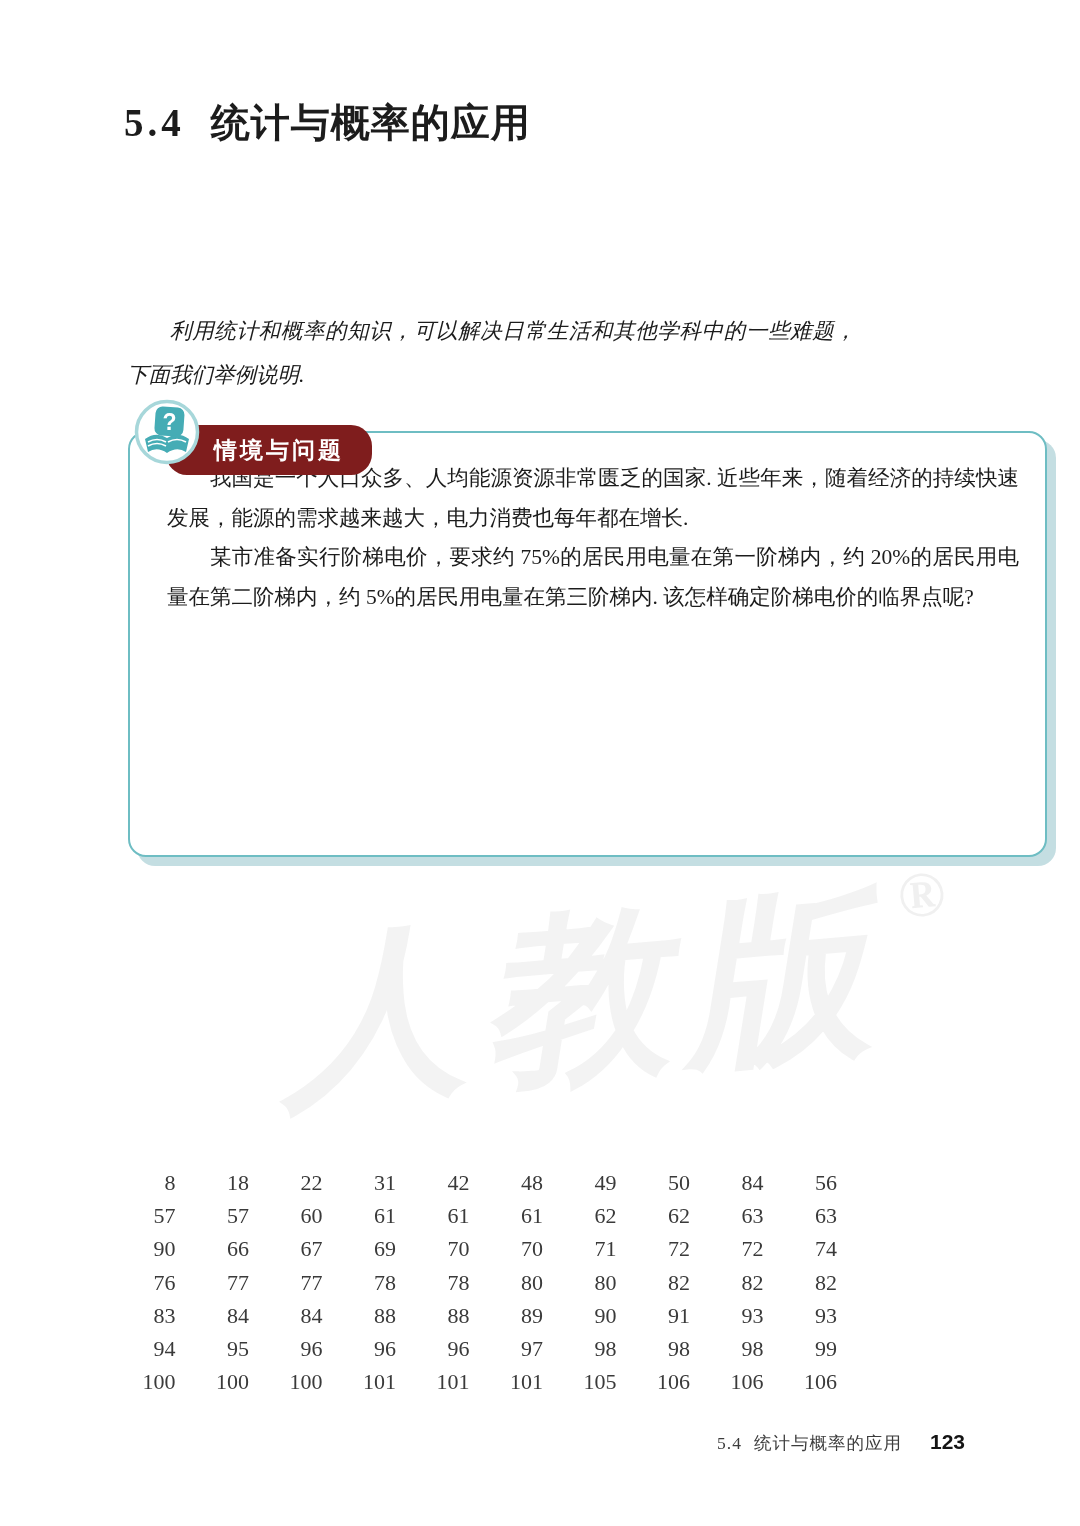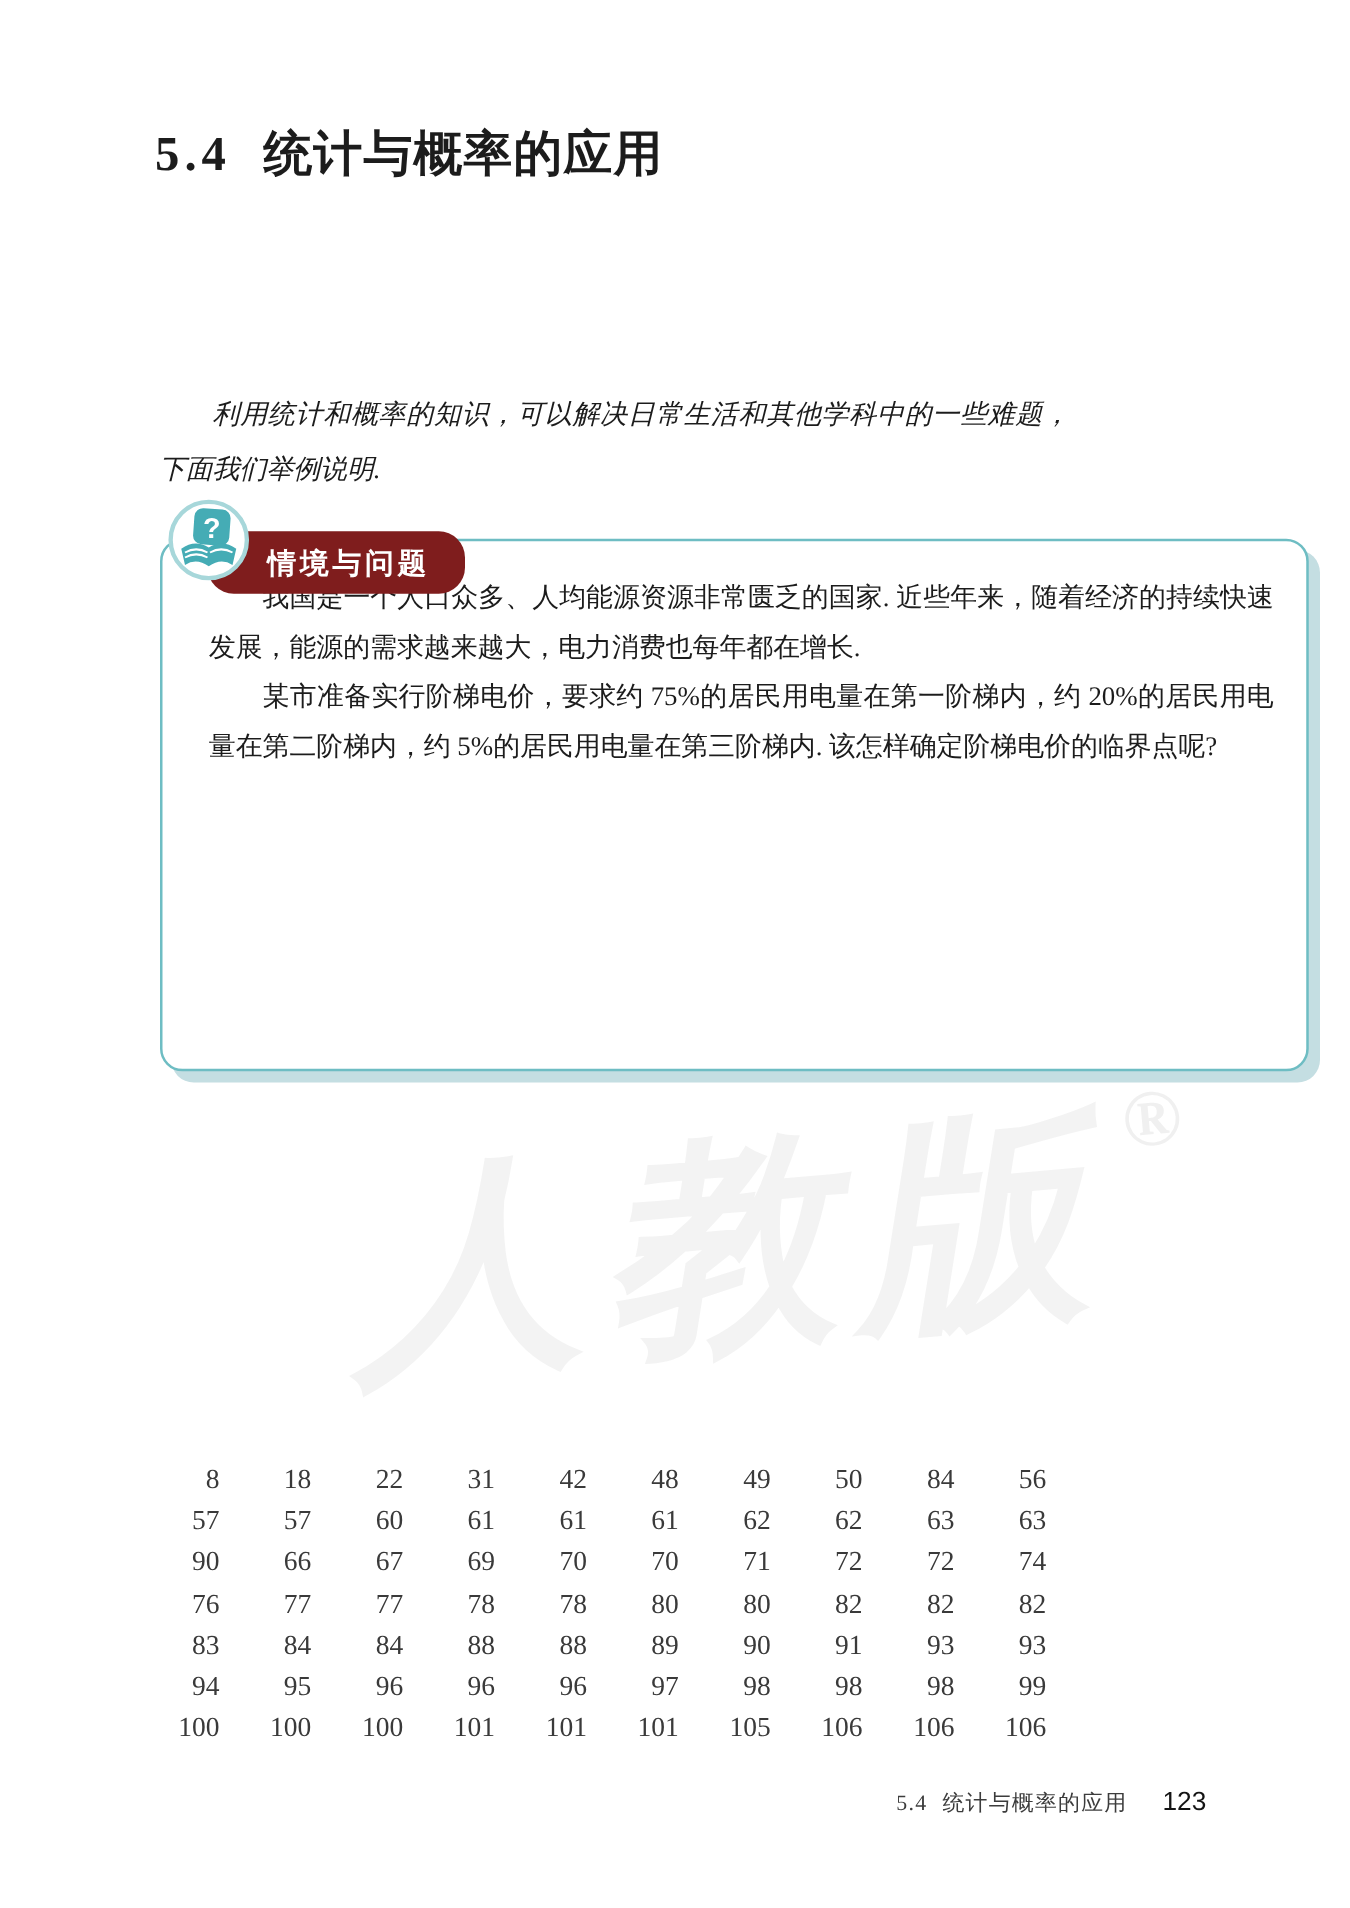--- a/index.html
+++ b/index.html
@@ -77,21 +77,21 @@
   }
   
   .footer{
     position:absolute;right:115px;top:1430px;z-index:1;
     display:flex;align-items:baseline;
   }
   .footer .sec{font-size:17.5px;color:#3c3c3c;letter-spacing:1px;}
   .footer .secnum{margin-right:12px;}
   .footer .pnum{
     margin-left:28px;font-family:"Liberation Sans","DejaVu Sans",sans-serif;
-    font-size:21px;font-weight:400;color:#141414;
+    font-size:21px;font-weight:700;color:#141414;
   }
 </style>
 </head>
 <body>
 
 <div class="watermark">
   <span>人教版</span>
   <span class="reg">®</span>
 </div>
 

